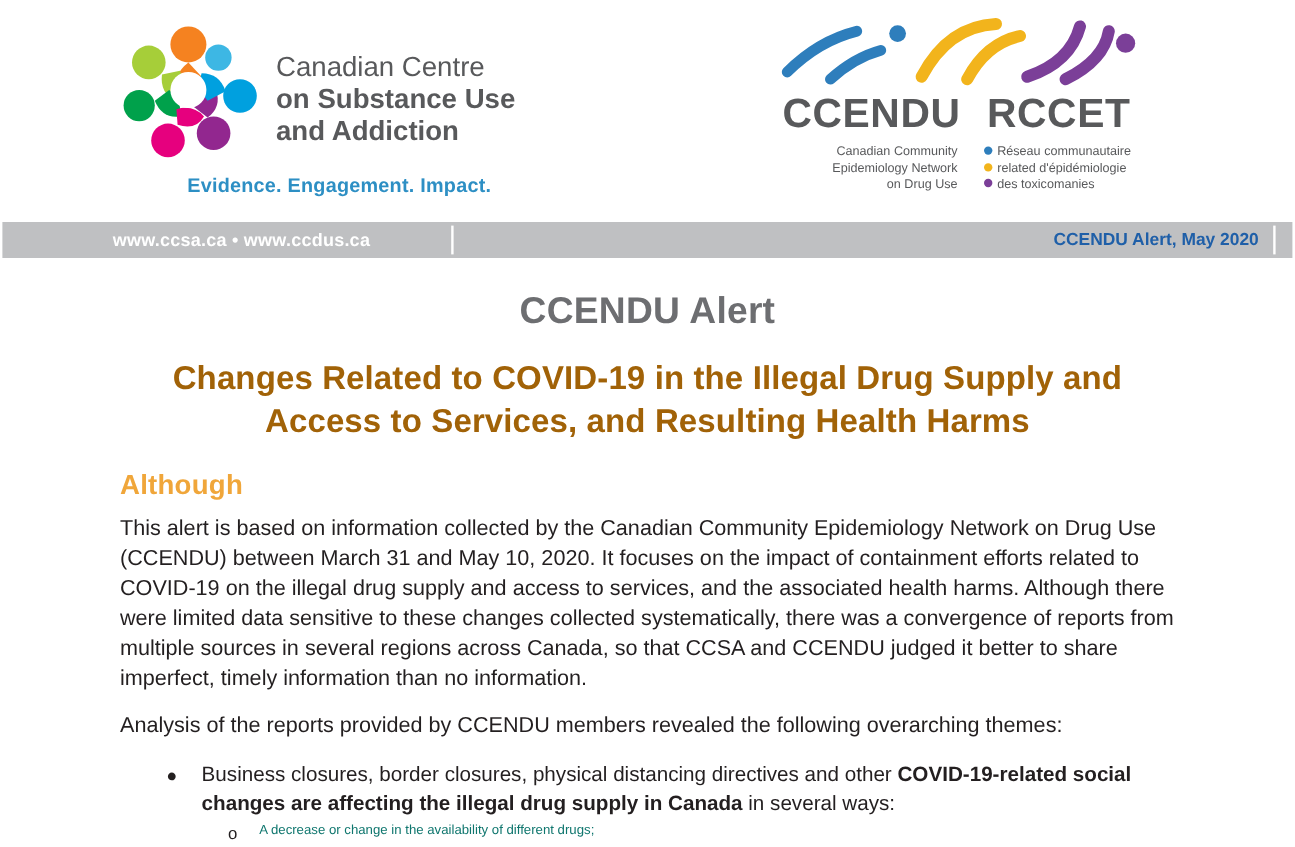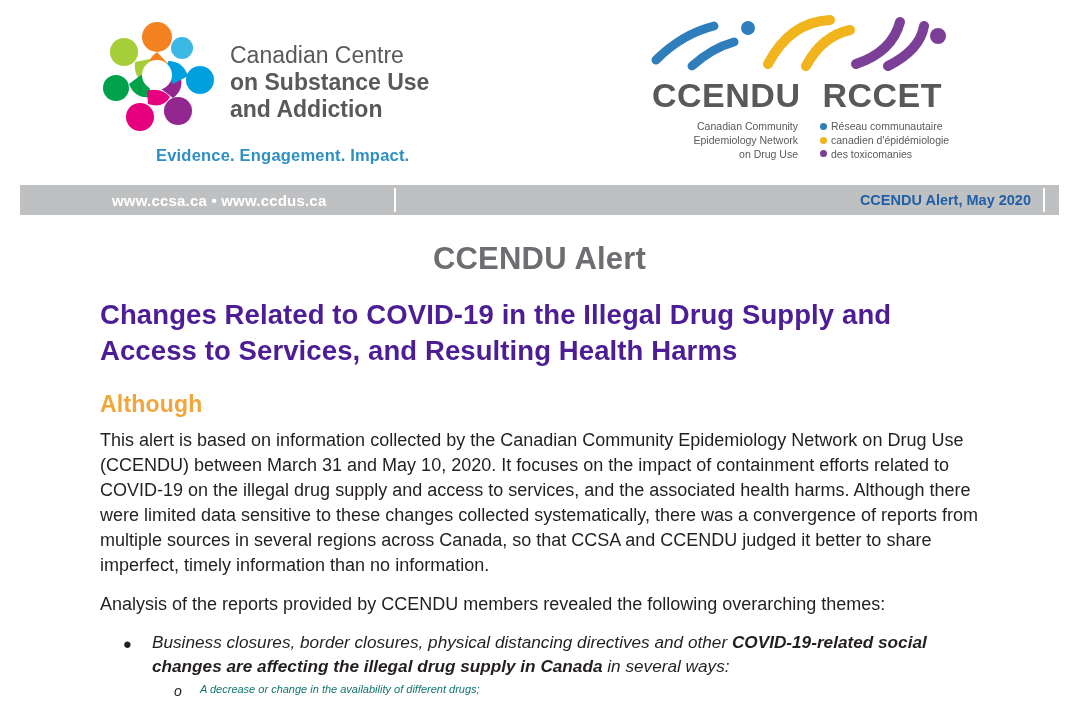--- a/index.html
+++ b/index.html
@@ -121,21 +121,21 @@
     margin-right: 4px;
     margin-top: -2px;
   }
   .dot-blue { background: #2e7ebc; }
   .dot-yellow { background: #f2b41c; }
   .dot-purple { background: #7b3f98; }
 
   
   .greybar {
     position: relative;
-    margin: 0 20px;
+    margin: 0 2px;
     height: 30px;
     background: #bfc0c2;
     display: flex;
     align-items: center;
   }
   .greybar .urls {
     position: absolute;
     left: 92px;
     font-size: 15px;
     font-weight: bold;
@@ -173,45 +173,45 @@
   h1.doc-title {
     margin: 26px 0 0 0;
     text-align: center;
     font-size: 31px;
     font-weight: bold;
     color: #6d6e71;
     letter-spacing: .2px;
   }
   h2.doc-subtitle {
     margin: 20px 0 0 0;
+    text-align: center;
     font-size: 27.5px;
     font-weight: bold;
-    color: #4c1d95;
+    color: #a16207;
     line-height: 1.30;
     letter-spacing: .1px;
   }
   h3.section-heading {
     margin: 22px 0 10px 0;
     font-size: 23px;
     font-weight: bold;
     color: #f0a63a;
     letter-spacing: .2px;
   }
   p.para {
     margin: 0 0 13px 0;
     font-size: 18px;
     line-height: 1.40;
     color: #231f20;
     text-align: left;
   }
   ul.bullets {
-    margin: 0;
+    margin: 16px;
     padding: 0 0 0 52px;
     list-style: none;
-    font-style: italic;
   }
   ul.bullets > li {
     position: relative;
     font-size: 17.2px;
     line-height: 1.40;
     color: #231f20;
     margin-bottom: 2px;
   }
   ul.bullets > li::before {
     content: "\2022";
@@ -300,21 +300,21 @@
       <div class="ccendu-title">
         <span>CCENDU</span><span class="rccet">RCCET</span>
       </div>
       <div class="ccendu-sub left">
         <div>Canadian Community</div>
         <div>Epidemiology Network</div>
         <div>on Drug Use</div>
       </div>
       <div class="ccendu-sub right">
         <div><span class="dot dot-blue"></span><span>Réseau communautaire</span></div>
-        <div><span class="dot dot-yellow"></span><span>canadien d'épidémiologie</span></div>
+        <div><span class="dot dot-yellow"></span><span>related d'épidémiologie</span></div>
         <div><span class="dot dot-purple"></span><span>des toxicomanies</span></div>
       </div>
     </div>
   </div>
 
   <div class="greybar">
     <div class="urls">www.ccsa.ca • www.ccdus.ca</div>
     <div class="divider"></div>
     <div class="alertdate">CCENDU Alert, May 2020</div>
     <div class="divider2"></div>

